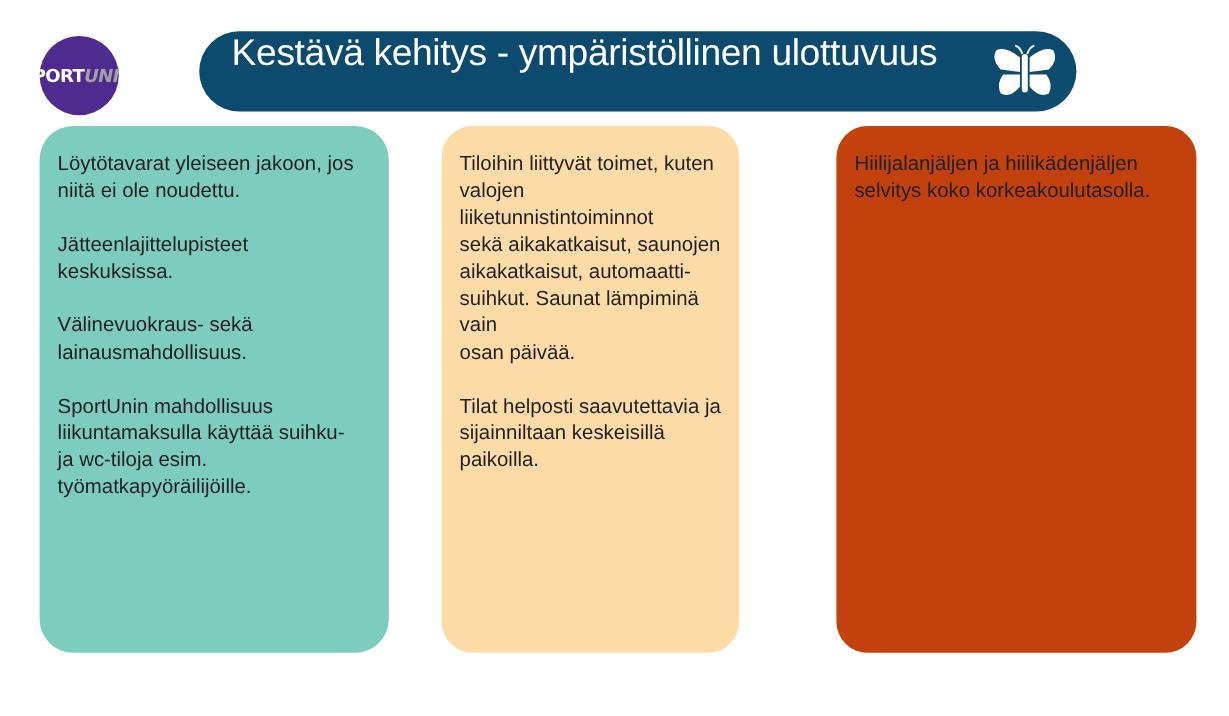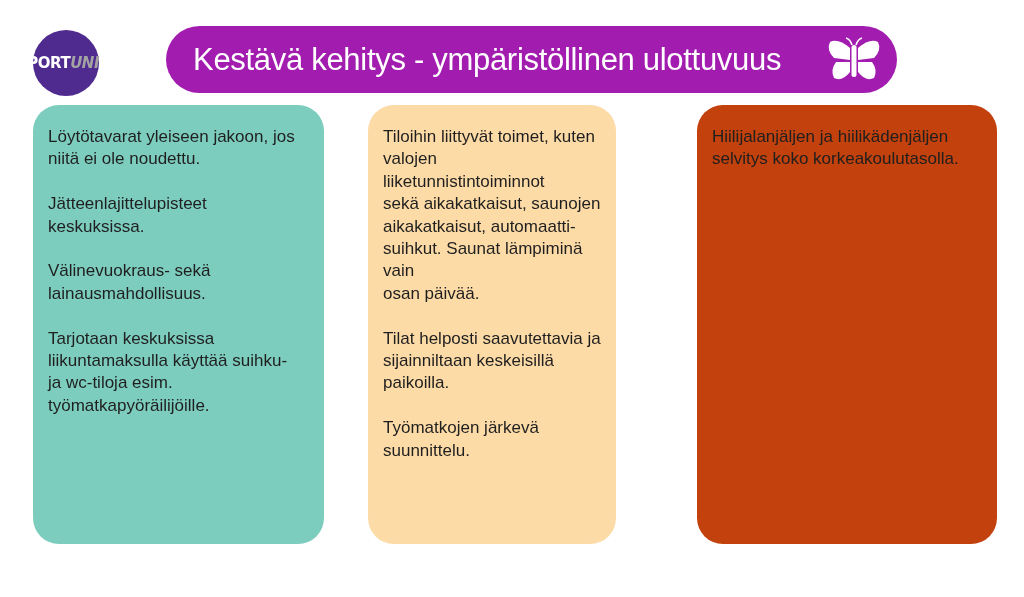--- a/index.html
+++ b/index.html
@@ -12,30 +12,30 @@
     .logo {
       position: absolute; left: 33px; top: 30px; width: 66px; height: 66px;
       border-radius: 50%; background: #4f2a8f;
       display: flex; flex-direction: row; align-items: center; justify-content: flex-end;
       font-family: "DejaVu Sans", sans-serif; font-weight: bold; line-height: 0.95;
     }
     .logo .l1 { color: #ffffff; font-size: 15px; letter-spacing: -0.5px; }
     .logo .l2 { color: #a3a3a3; font-size: 15px; letter-spacing: -0.5px; font-style: italic; }
     .title-bar {
       position: absolute; left: 166px; top: 26px; width: 731px; height: 67px;
-      background: #a21caf; border-radius: 34px;
-      display: flex; align-items: center; box-sizing: border-box; padding-left: 27px;
+      background: #0c4a6e; border-radius: 34px;
+      display: flex; box-sizing: border-box; padding-left: 27px;
     }
     .title-text { color: #ffffff; font-size: 31px; letter-spacing: -0.3px; white-space: nowrap; }
     .butterfly { position: absolute; left: 826px; top: 36px; width: 56px; height: 46px; }
     .panel {
       position: absolute; top: 105px; height: 439px; border-radius: 26px;
       box-sizing: border-box; padding: 21px 14px 0 15px;
     }
-    .p1 { left: 33px; width: 291px; background: #7dcdbf; }
+    .p1 { left: 33px; width: 291px; background: #7dcdbf; border-radius: 28px; }
     .p2 { left: 368px; width: 248px; background: #fddba7; }
     .p3 { left: 697px; width: 300px; background: #c2410c; }
     .para { font-size: 17px; line-height: 22.4px; margin: 0 0 22.4px 0; white-space: pre-line; color: #1f1f1f; }
   </style>
 </head>
 <body>
 
 <div class="logo">
   <span class="l1">SPORT</span>
   <span class="l2">UNI</span>
@@ -54,35 +54,33 @@
   <path d="M32 26 L46 26 Q52 34 48 42 Q40 46 32 36 Z" fill="#fff"></path>
 </svg>
 
 <div class="panel p1">
   <p class="para">Löytötavarat yleiseen jakoon, jos
 niitä ei ole noudettu.</p>
   <p class="para">Jätteenlajittelupisteet
 keskuksissa.</p>
   <p class="para">Välinevuokraus- sekä
 lainausmahdollisuus.</p>
-  <p class="para">Tarjotaan keskuksissa
+  <p class="para">SportUnin mahdollisuus
 liikuntamaksulla käyttää suihku-
 ja wc-tiloja esim.
 työmatkapyöräilijöille.</p>
 </div>
 
 <div class="panel p2">
   <p class="para">Tiloihin liittyvät toimet, kuten
 valojen liiketunnistintoiminnot
 sekä aikakatkaisut, saunojen
 aikakatkaisut, automaatti-
 suihkut. Saunat lämpiminä vain
 osan päivää.</p>
   <p class="para">Tilat helposti saavutettavia ja
 sijainniltaan keskeisillä paikoilla.</p>
-  <p class="para">Työmatkojen järkevä
-suunnittelu.</p>
 </div>
 
 <div class="panel p3">
   <p class="para">Hiilijalanjäljen ja hiilikädenjäljen
 selvitys koko korkeakoulutasolla.</p>
 </div>
 
 </body></html>

